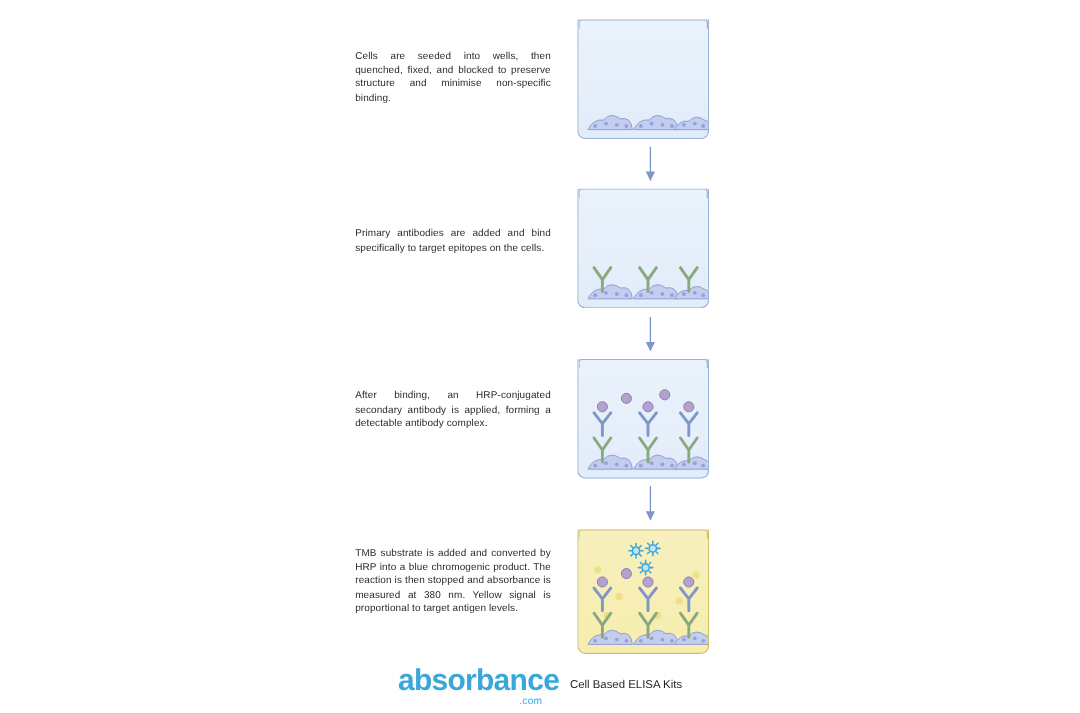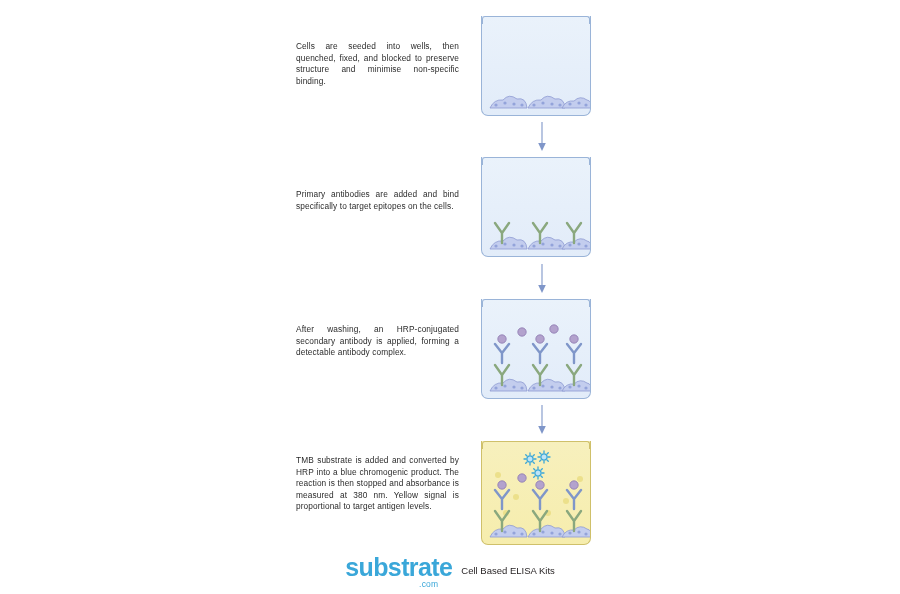--- a/index.html
+++ b/index.html
@@ -188,21 +188,21 @@
       </div>
     </div>
   </div>
 
   <svg class="arrow" style="top:264px;" width="12" height="30" viewBox="0 0 12 30">
     <line x1="6" y1="0" x2="6" y2="22" stroke="#7f96c9" stroke-width="1.1"></line>
     <path d="M6 29 L2.2 21 L9.8 21 Z" fill="#7f96c9"></path>
   </svg>
 
   <div class="step" style="top:299px;">
-    <div class="step-text" style="top:25px;">After washing, an HRP-conjugated secondary antibody is applied, forming a detectable antibody complex.</div>
+    <div class="step-text" style="top:25px;">After binding, an HRP-conjugated secondary antibody is applied, forming a detectable antibody complex.</div>
     <div class="well-wrap" style="top:0;">
       <div class="well" style="height:100px;">
         <div class="rim"></div>
         <svg width="110" height="100" viewBox="0 0 110 100">
           <g fill="#c3cdee" stroke="#8e9bd2" stroke-width="0.8">
             <path d="M8 92 q4 -9 13 -8 q6 -7 14 -1 q9 -2 10 9 z"></path>
             <path d="M46 92 q4 -9 13 -8 q6 -7 14 -1 q9 -2 10 9 z"></path>
             <path d="M80 92 q4 -8 12 -7 q6 -6 13 -1 q5 1 5 8 z"></path>
           </g>
           <g fill="#93a3da">
@@ -315,19 +315,19 @@
               <path d="M0 -6 L0 -4 M0 4 L0 6 M-6 0 L-4 0 M4 0 L6 0 M-4.3 -4.3 L-3 -3 M3 3 L4.3 4.3 M4.3 -4.3 L3 -3 M-3 3 L-4.3 4.3"></path>
             </g>
           </g>
         </svg>
       </div>
     </div>
   </div>
 
   <div class="footer">
     <div class="logo">
-      <span class="logo-word">substrate</span>
+      <span class="logo-word">absorbance</span>
       <span class="logo-dotcom">.com</span>
     </div>
     <div class="footer-title">Cell Based ELISA Kits</div>
   </div>
 
 </div>
 
 </body></html>

